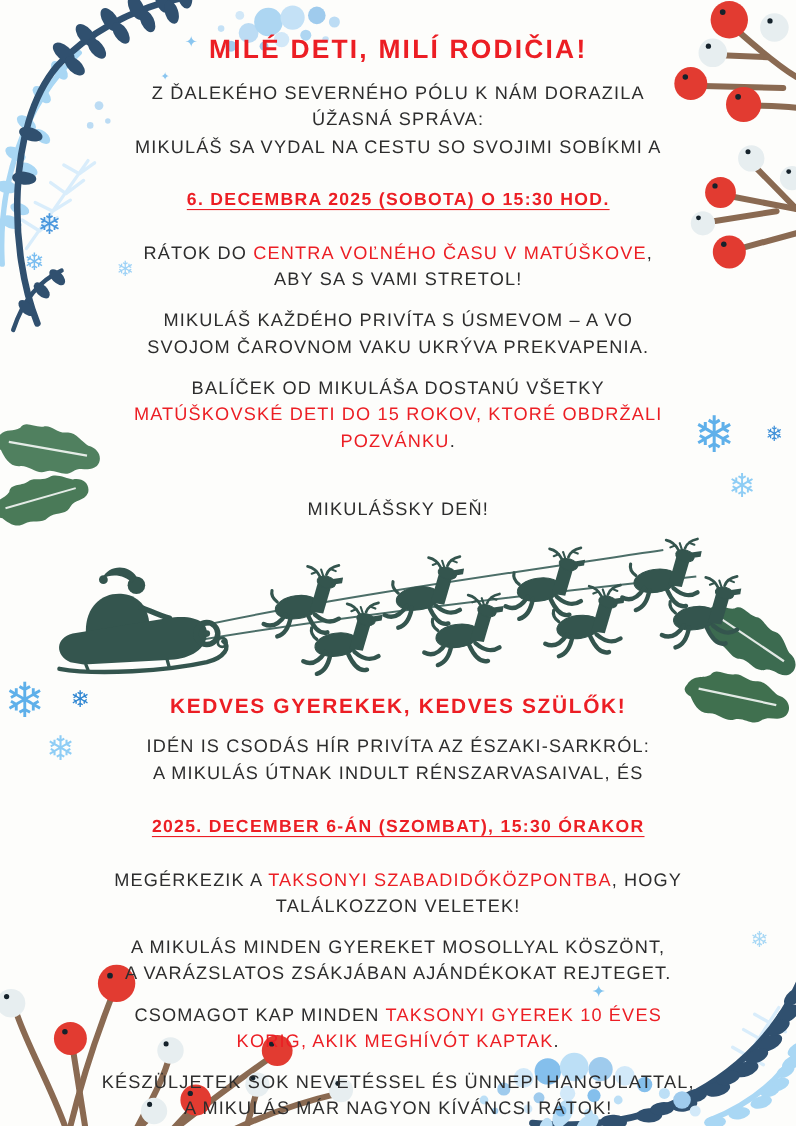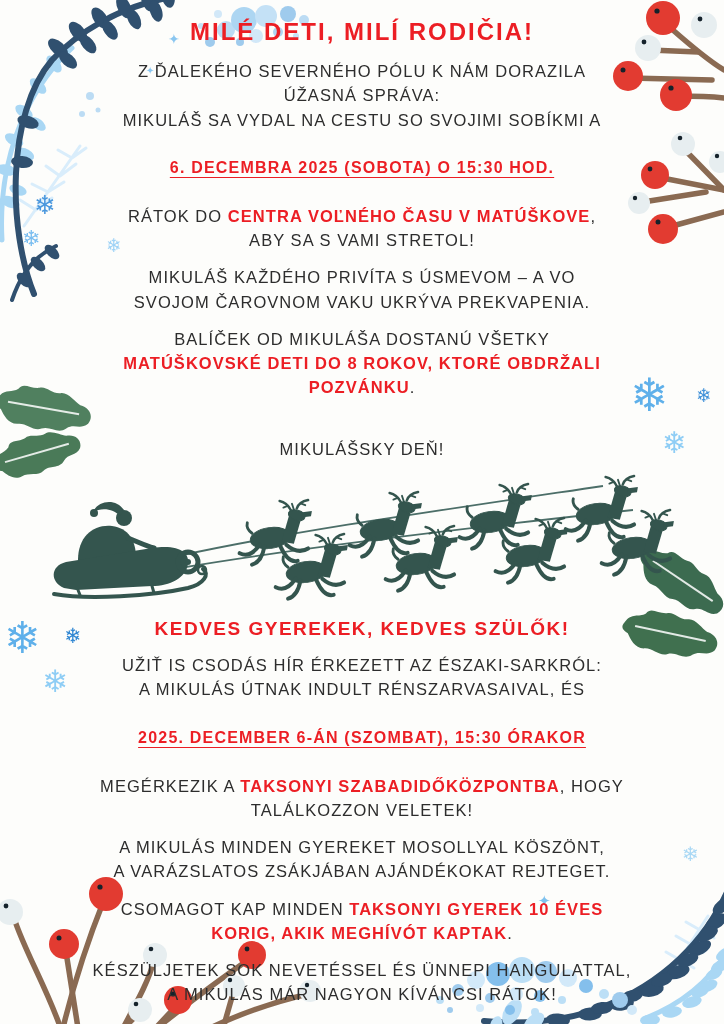--- a/index.html
+++ b/index.html
@@ -5,27 +5,27 @@
   :root{
     --red:#ec1e24; --ink:#2d2d2d; --navy:#30506f; --lblue:#a9d7f4; --pblue:#d9edfb;
     --teal:#34554e; --holly:#50805f; --hollydark:#3c6b50; --berry:#e23b31;
     --berrywhite:#e7eef0; --branch:#8a6a52;
   }
   html,body{margin:0;padding:0;}
   .page{position:relative;width:724px;height:1024px;background:#fdfdfb;overflow:hidden;
         font-family:"Liberation Sans","DejaVu Sans",sans-serif;}
   .deco{position:absolute;z-index:1;}
   .flake{position:absolute;z-index:1;line-height:1;font-family:"DejaVu Sans",sans-serif;}
-  .content{position:relative;z-index:2;padding-top:18px;text-align:center;color:var(--ink);}
+  .content{position:relative;z-index:2;padding-top:32px;text-align:center;color:var(--ink);}
   .t1{font-size:24px;font-weight:bold;color:var(--red);letter-spacing:2px;margin:0 0 6px;}
   .t2{font-size:19px;font-weight:bold;color:var(--red);letter-spacing:1.5px;margin:12px 0 6px;}
   p.body{font-size:16.5px;line-height:1.47;letter-spacing:1.05px;margin:13px auto;width:640px;}
   .date{font-size:16px;font-weight:bold;color:var(--red);letter-spacing:1.2px;margin:27px auto;
         text-decoration:underline;text-underline-offset:4px;}
-  .red{color:var(--red);font-weight:bold;text-align:center;}
+  .red{color:var(--red);font-weight:normal;text-align:center;}
   .sleigh-wrap{position:relative;height:132px;margin:2px 0 10px;}
   .sleigh-wrap svg{position:absolute;left:48px;top:0;}
 </style>
 </head>
 <body>
 
 <svg width="0" height="0" style="position:absolute" aria-hidden="true">
   <defs>
     <path id="holly" d="M3,22 C7,11 15,14 21,8 C24,0 33,5 41,2 C47,-2 55,5 63,2 C70,-1 79,7 85,9 C95,9 101,17 97,25 C91,33 83,28 77,35 C70,43 61,36 53,41 C46,46 37,39 29,42 C20,45 13,37 9,32 C3,30 0,28 3,22 Z"></path>
     <g id="deer" fill="#34554e" stroke="#34554e" stroke-linecap="round" stroke-linejoin="round">
@@ -285,21 +285,21 @@
       <p class="body">
         <span>RÁTOK DO </span><span class="red">CENTRA VOĽNÉHO ČASU V MATÚŠKOVE</span><span>,</span><br>
         <span>ABY SA S VAMI STRETOL!</span>
       </p>
       <p class="body">
         <span>MIKULÁŠ KAŽDÉHO PRIVÍTA S ÚSMEVOM – A VO</span><br>
         <span>SVOJOM ČAROVNOM VAKU UKRÝVA PREKVAPENIA.</span>
       </p>
       <p class="body">
         <span>BALÍČEK OD MIKULÁŠA DOSTANÚ VŠETKY</span><br>
-        <span class="red">MATÚŠKOVSKÉ DETI DO 8 ROKOV, KTORÉ OBDRŽALI</span><br>
+        <span class="red">MATÚŠKOVSKÉ DETI DO 15 ROKOV, KTORÉ OBDRŽALI</span><br>
         <span class="red">POZVÁNKU</span><span>.</span>
       </p>
       <p class="body">
         <br>
         <span>MIKULÁŠSKY DEŇ!</span>
       </p>
     </section>
 
     <div class="sleigh-wrap">
       <svg width="630" height="135" viewBox="0 0 630 135">
@@ -325,21 +325,21 @@
           <path d="M6,118 C40,124 104,120 140,112 C156,108 162,98 155,93" fill="none" stroke-width="4"></path>
           <circle cx="154" cy="94" r="4" fill="none" stroke-width="2.5"></circle>
           <path d="M30,114 L32,119 M104,110 L106,117" fill="none" stroke-width="3"></path>
         </g>
       </svg>
     </div>
 
     <section>
       <h1 class="t2">KEDVES GYEREKEK, KEDVES SZÜLŐK!</h1>
       <p class="body">
-        <span>UŽIŤ IS CSODÁS HÍR ÉRKEZETT AZ ÉSZAKI-SARKRÓL:</span><br>
+        <span>IDÉN IS CSODÁS HÍR PRIVÍTA AZ ÉSZAKI-SARKRÓL:</span><br>
         <span>A MIKULÁS ÚTNAK INDULT RÉNSZARVASAIVAL, ÉS</span>
       </p>
       <h2 class="date">2025. DECEMBER 6-ÁN (SZOMBAT), 15:30 ÓRAKOR</h2>
       <p class="body">
         <span>MEGÉRKEZIK A </span><span class="red">TAKSONYI SZABADIDŐKÖZPONTBA</span><span>, HOGY</span><br>
         <span>TALÁLKOZZON VELETEK!</span>
       </p>
       <p class="body">
         <span>A MIKULÁS MINDEN GYEREKET MOSOLLYAL KÖSZÖNT,</span><br>
         <span>A VARÁZSLATOS ZSÁKJÁBAN AJÁNDÉKOKAT REJTEGET.</span>

